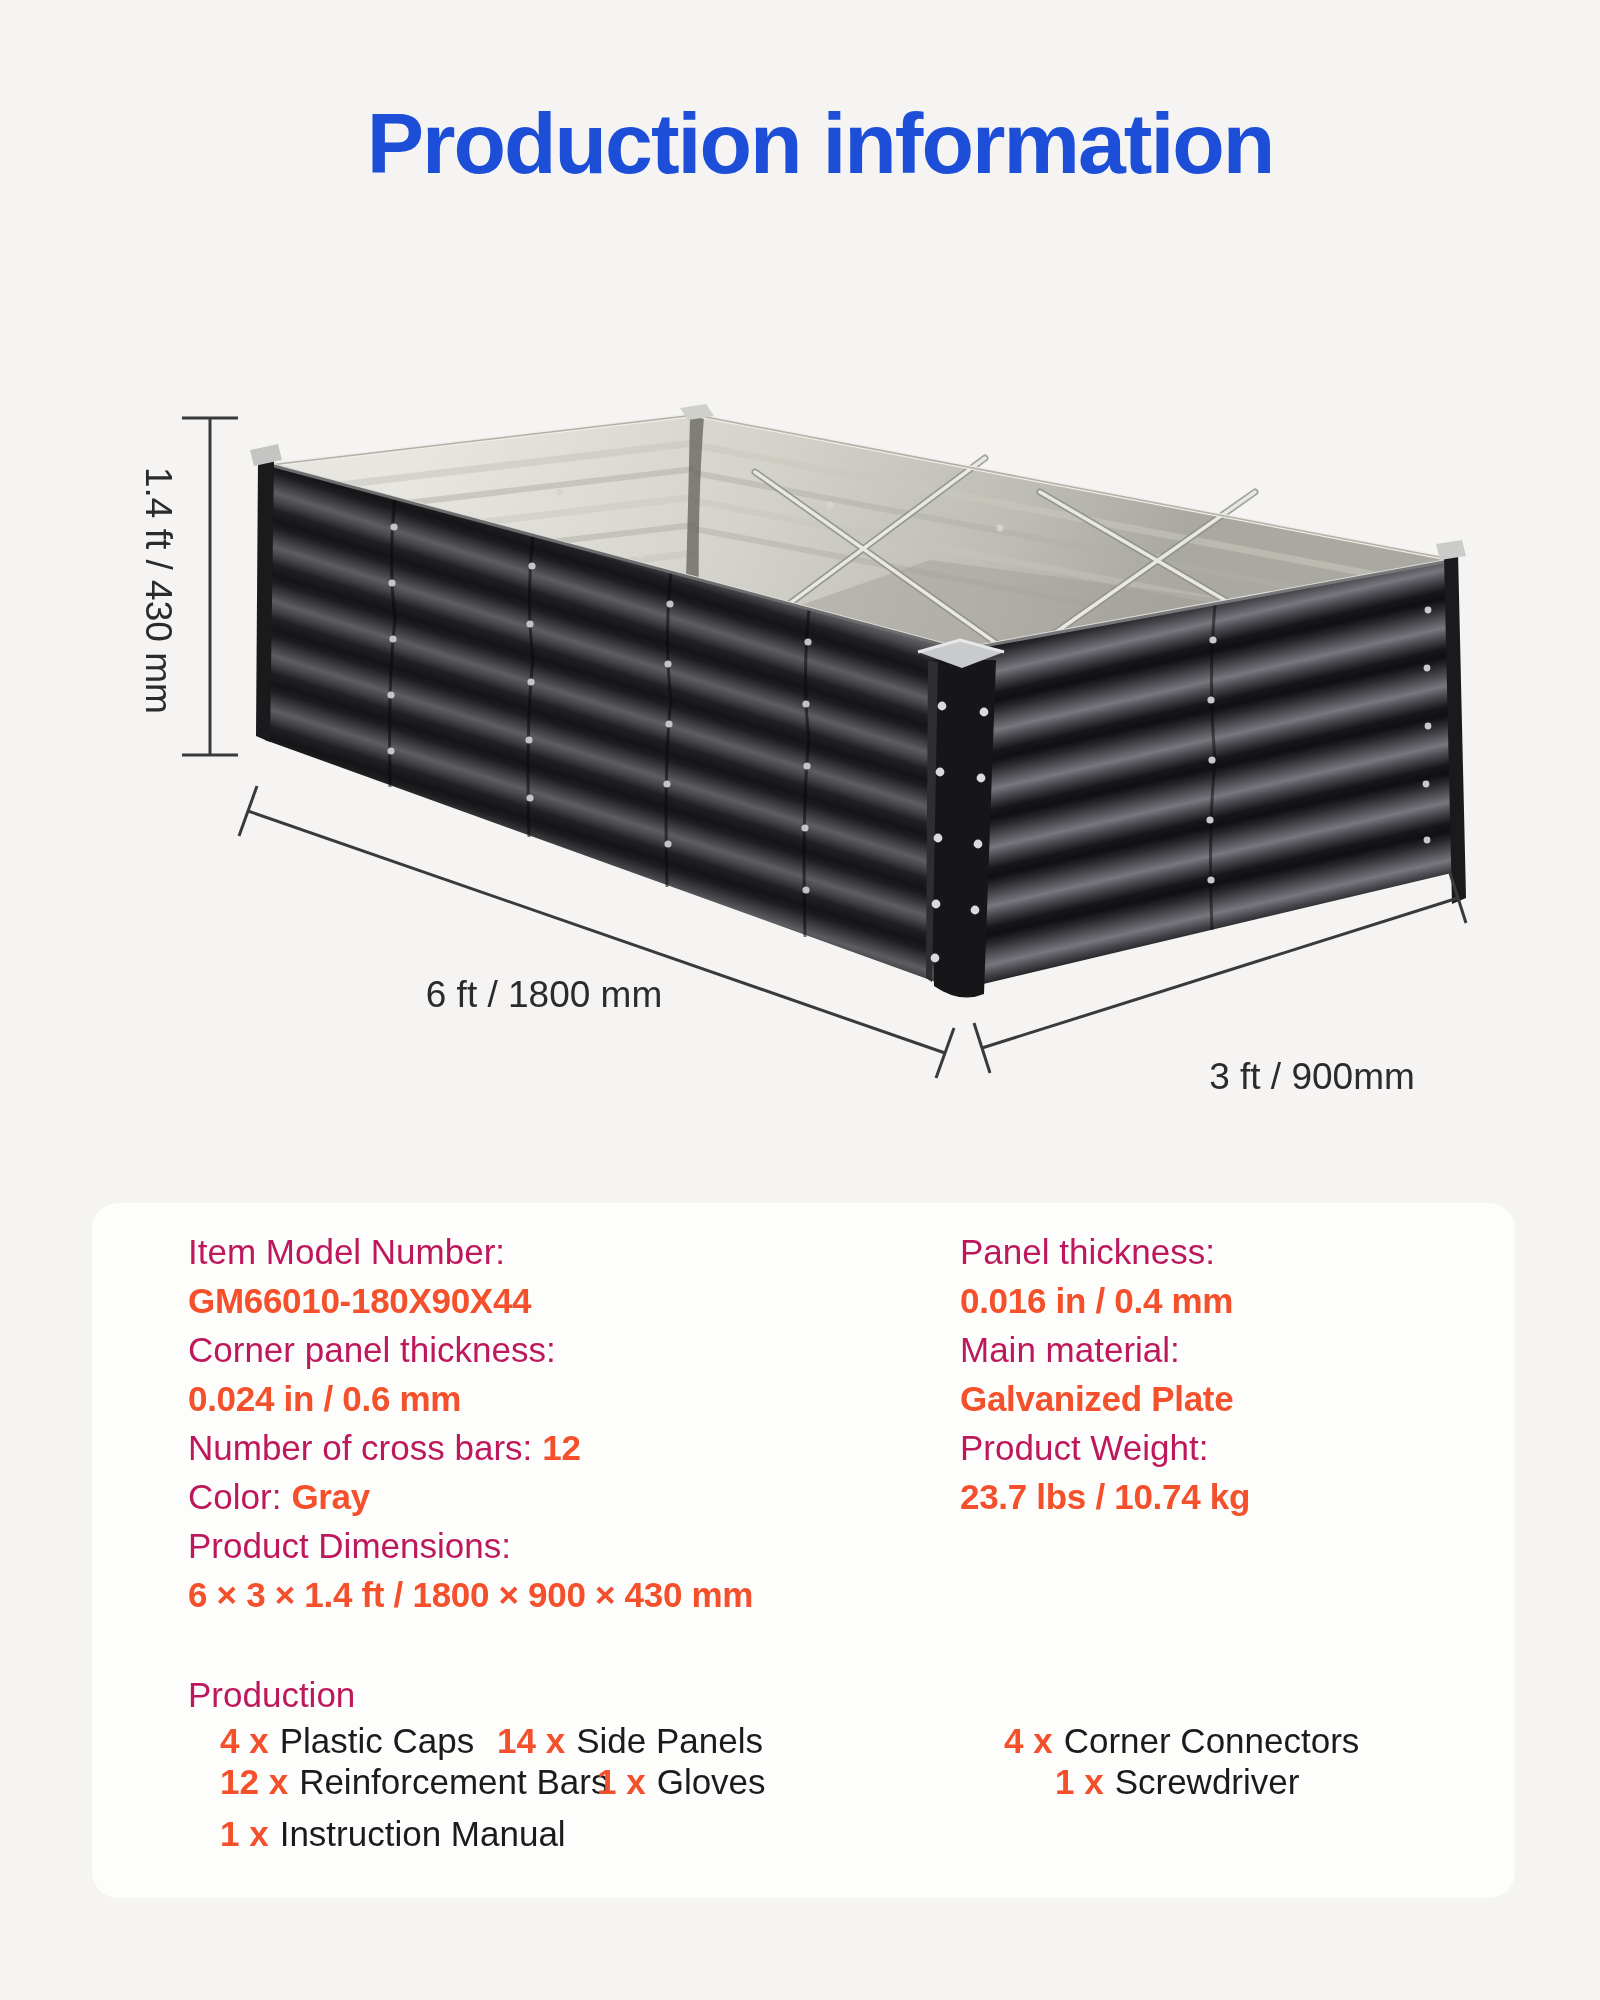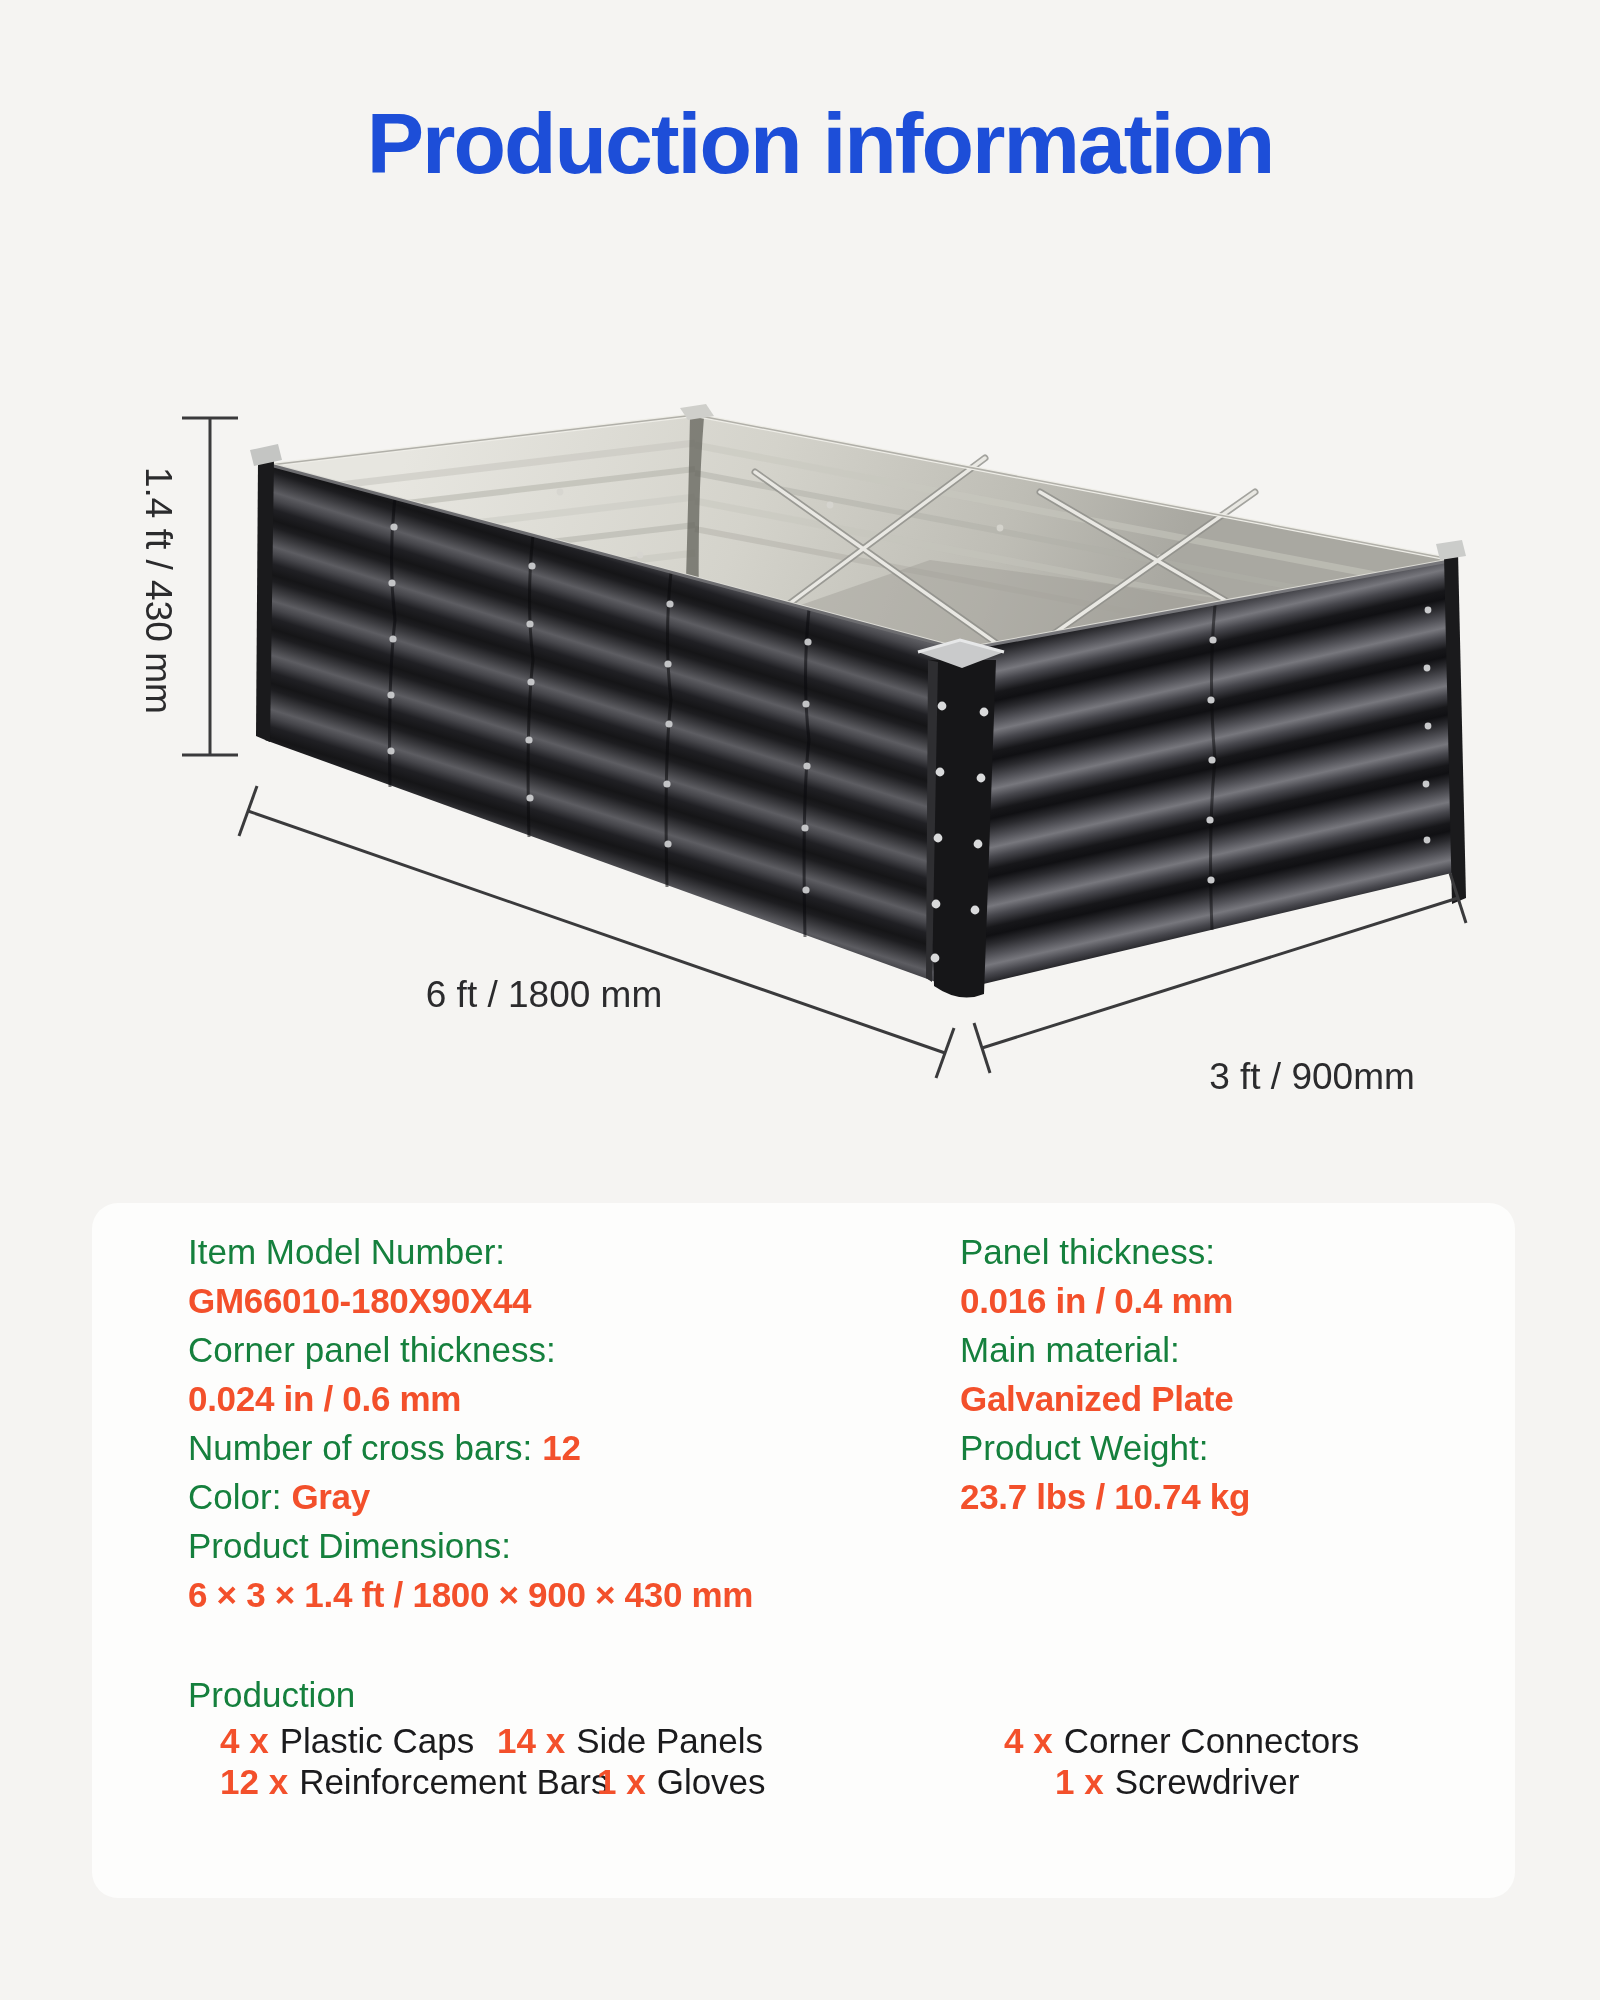--- a/index.html
+++ b/index.html
@@ -29,21 +29,21 @@
   #length-label{left:344px;top:974px;width:400px;}
   #width-label{left:1112px;top:1056px;width:400px;}
   
   .card{
     position:absolute;left:92px;top:1203px;width:1423px;height:695px;
     background:#fdfdfc;border-radius:26px;
   }
   .col{position:absolute;font-size:35px;line-height:49px;white-space:nowrap;}
   .col-left{left:96px;top:24px;}
   .col-right{left:868px;top:24px;}
-  .lbl{color:#15803d;font-weight:400;}
+  .lbl{color:#be185d;font-weight:400;}
   .val{color:#f3502b;font-weight:700;letter-spacing:-0.3px;}
   .inline-val{margin-left:10px;}
   .acc-title{position:absolute;left:96px;top:468px;font-size:35px;line-height:47px;}
   .acc-row{position:absolute;left:0;width:1423px;height:47px;font-size:35px;line-height:47px;white-space:nowrap;}
   .acc-row .item{position:absolute;margin-left:32px;}
   .r1{top:514px;} .r2{top:555px;} .r3{top:607px;}
   .c1{left:96px;}
   .r1 .c2{left:373px;} .r1 .c3{left:880px;}
   .r2 .c2{left:473px;} .r2 .c3{left:931px;}
   .qty{color:#f3502b;font-weight:700;}
@@ -277,13 +277,16 @@
   <div class="acc-row r1">
     <span class="item c1"><span class="qty">4 x</span><span class="nm">Plastic Caps</span></span>
     <span class="item c2"><span class="qty">14 x</span><span class="nm">Side Panels</span></span>
     <span class="item c3"><span class="qty">4 x</span><span class="nm">Corner Connectors</span></span>
   </div>
   <div class="acc-row r2">
     <span class="item c1"><span class="qty">12 x</span><span class="nm">Reinforcement Bars</span></span>
     <span class="item c2"><span class="qty">1 x</span><span class="nm">Gloves</span></span>
     <span class="item c3"><span class="qty">1 x</span><span class="nm">Screwdriver</span></span>
   </div>
+  <div class="acc-row r3">
+    <span class="item c1"><span class="qty">1 x</span><span class="nm">Instruction Manual</span></span>
+  </div>
 </div>
 
 </body></html>

